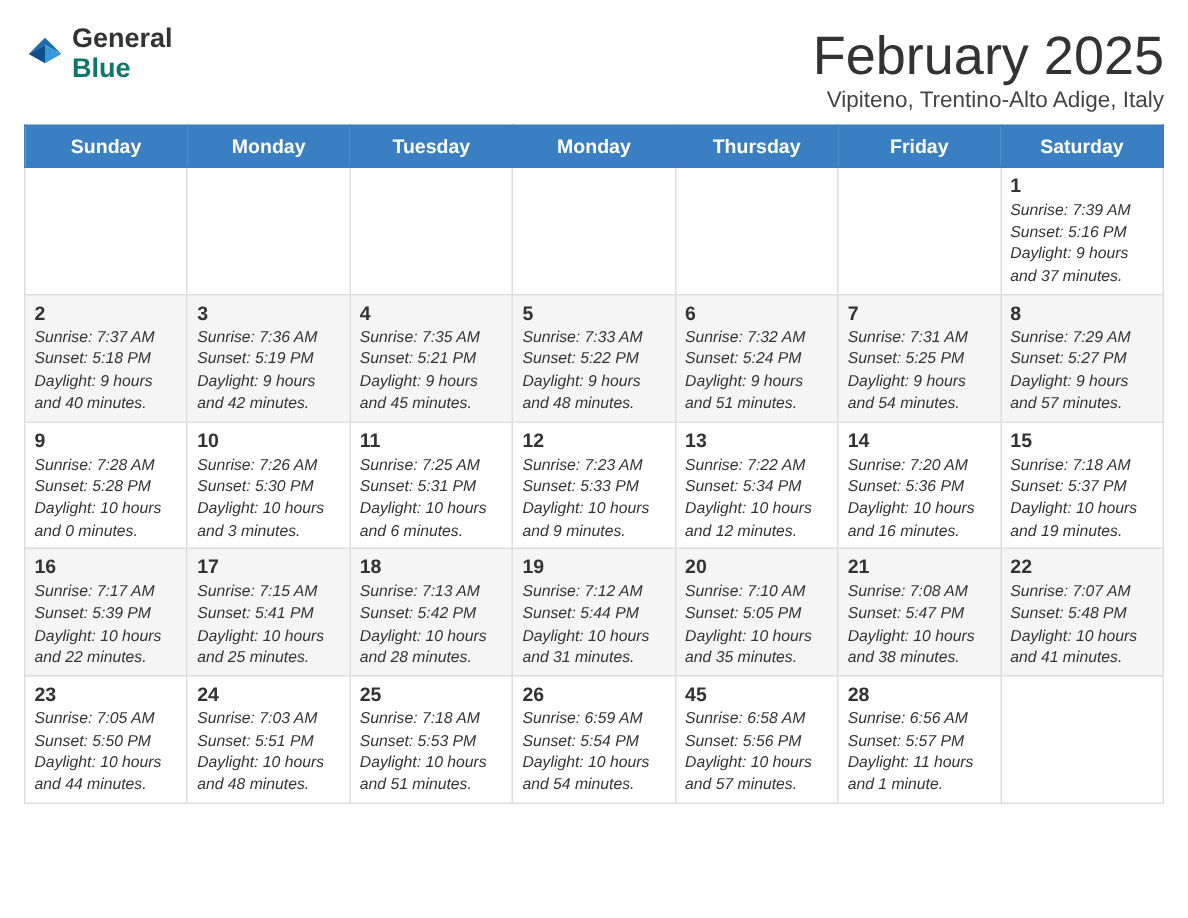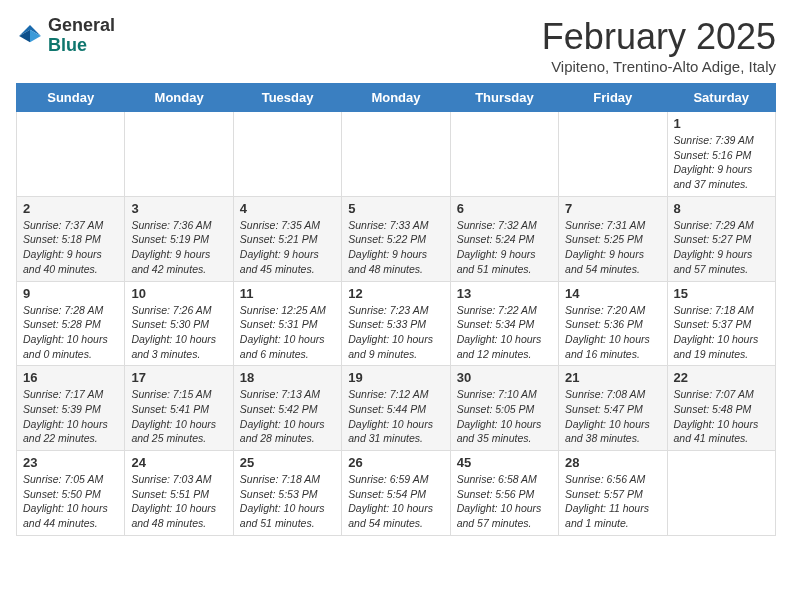--- a/index.html
+++ b/index.html
@@ -188,21 +188,21 @@
 Daylight: 10 hours and 0 minutes.</div>
         </td>
         <td>
           <span class="day-num">10</span>
           <div class="day-info">Sunrise: 7:26 AM
 Sunset: 5:30 PM
 Daylight: 10 hours and 3 minutes.</div>
         </td>
         <td>
           <span class="day-num">11</span>
-          <div class="day-info">Sunrise: 12:25 AM
+          <div class="day-info">Sunrise: 7:25 AM
 Sunset: 5:31 PM
 Daylight: 10 hours and 6 minutes.</div>
         </td>
         <td>
           <span class="day-num">12</span>
           <div class="day-info">Sunrise: 7:23 AM
 Sunset: 5:33 PM
 Daylight: 10 hours and 9 minutes.</div>
         </td>
         <td>
@@ -243,21 +243,21 @@
 Sunset: 5:42 PM
 Daylight: 10 hours and 28 minutes.</div>
         </td>
         <td>
           <span class="day-num">19</span>
           <div class="day-info">Sunrise: 7:12 AM
 Sunset: 5:44 PM
 Daylight: 10 hours and 31 minutes.</div>
         </td>
         <td>
-          <span class="day-num">30</span>
+          <span class="day-num">20</span>
           <div class="day-info">Sunrise: 7:10 AM
 Sunset: 5:05 PM
 Daylight: 10 hours and 35 minutes.</div>
         </td>
         <td>
           <span class="day-num">21</span>
           <div class="day-info">Sunrise: 7:08 AM
 Sunset: 5:47 PM
 Daylight: 10 hours and 38 minutes.</div>
         </td>

